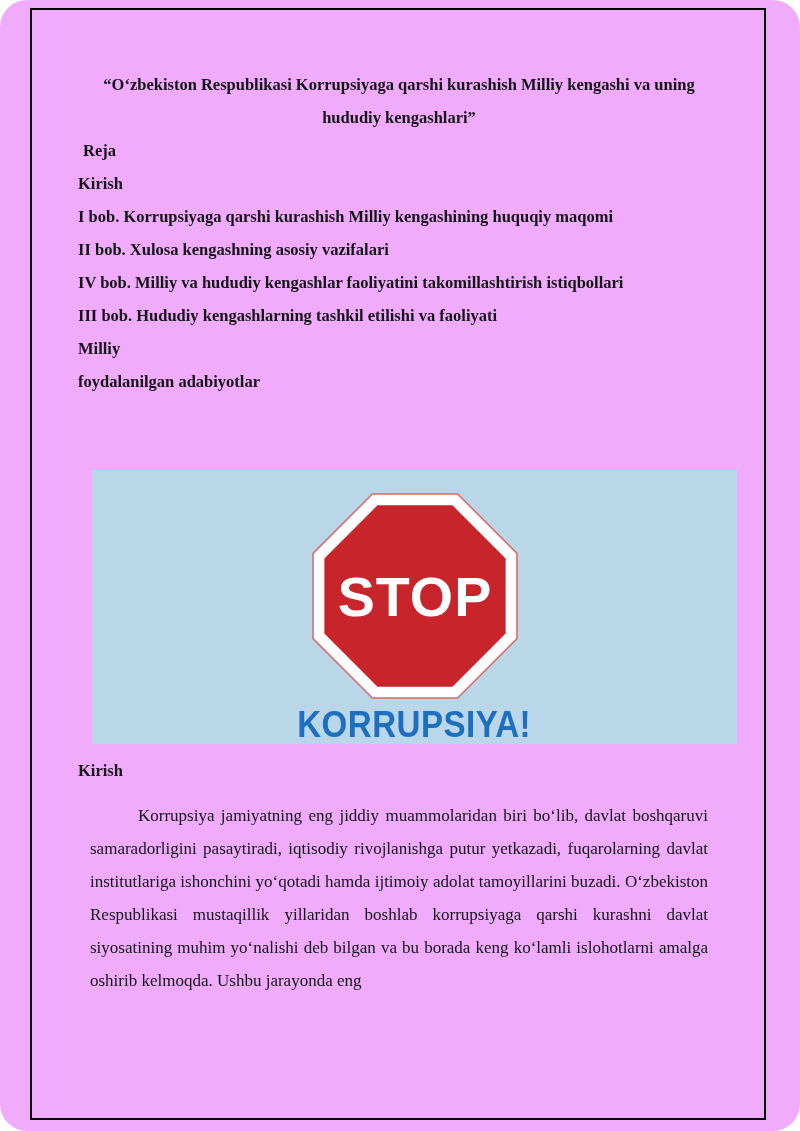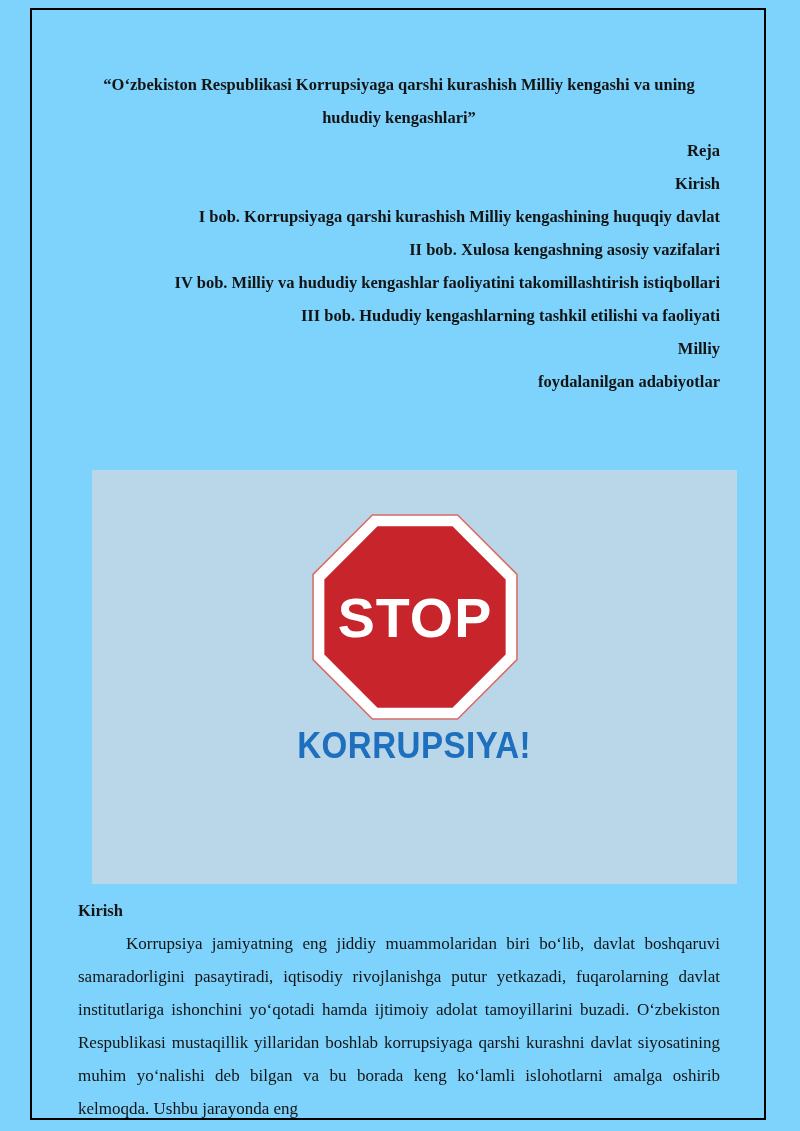--- a/index.html
+++ b/index.html
@@ -4,24 +4,25 @@
 <style>
   html, body {
     margin: 0;
     padding: 0;
     background: #ffffff;
   }
   .page {
     position: relative;
     width: 800px;
     height: 1131px;
-    background: #7dd3fc;
+    background: #f0abfc;
     overflow: hidden;
     font-family: "Liberation Serif", serif;
     color: #141414;
+    border-radius: 27px;
   }
   .frame {
     position: absolute;
     left: 30px;
     top: 8px;
     width: 736px;
     height: 1112px;
     border: 2px solid #000000;
     box-sizing: border-box;
     padding: 58px 44px 20px 46px;
@@ -35,35 +36,34 @@
   }
   .outline {
     margin: 0;
   }
   .outline-item {
     margin: 0;
     font-size: 16.5px;
     font-weight: bold;
     line-height: 33px;
     white-space: nowrap;
-    text-align: right;
   }
   .outline-item.indent-sm {
     padding-left: 5px;
   }
   .figure {
     margin: 72px 0 0 14px;
     width: 645px;
-    height: 414px;
+    height: 274px;
     background: #b9d7e8;
     display: flex;
     flex-direction: column;
     align-items: center;
     box-sizing: border-box;
-    padding-top: 44px;
+    padding-top: 23px;
   }
   .stop-sign {
     width: 206px;
     height: 206px;
     line-height: 0;
   }
   .fig-caption {
     margin-top: 4px;
     font-family: "Liberation Sans", sans-serif;
     font-weight: bold;
@@ -74,39 +74,39 @@
     letter-spacing: 0.5px;
     white-space: nowrap;
   }
   .section-heading {
     margin: 10px 0 0 0;
     font-size: 16.5px;
     font-weight: bold;
     line-height: 33px;
   }
   .body-paragraph {
-    margin: 0;
+    margin: 12px;
     font-size: 17px;
     line-height: 33px;
     text-align: justify;
     text-indent: 48px;
   }
 </style>
 </head>
 <body>
 
 <div class="page">
   <div class="frame">
 
     <h1 class="doc-title">“O‘zbekiston Respublikasi Korrupsiyaga qarshi kurashish Milliy kengashi va uning hududiy kengashlari”</h1>
 
     <div class="outline">
       <p class="outline-item indent-sm">Reja</p>
       <p class="outline-item">Kirish</p>
-      <p class="outline-item">I bob. Korrupsiyaga qarshi kurashish Milliy kengashining huquqiy davlat</p>
+      <p class="outline-item">I bob. Korrupsiyaga qarshi kurashish Milliy kengashining huquqiy maqomi</p>
       <p class="outline-item">II bob. Xulosa kengashning asosiy vazifalari</p>
       <p class="outline-item">IV bob. Milliy va hududiy kengashlar faoliyatini takomillashtirish istiqbollari</p>
       <p class="outline-item">III bob. Hududiy kengashlarning tashkil etilishi va faoliyati</p>
       <p class="outline-item">Milliy</p>
       <p class="outline-item">foydalanilgan adabiyotlar</p>
     </div>
 
     <figure class="figure" style="background: rgb(185, 215, 232);">
       <div class="stop-sign">
         <svg viewBox="0 0 200 200" width="206" height="206" aria-hidden="true">

